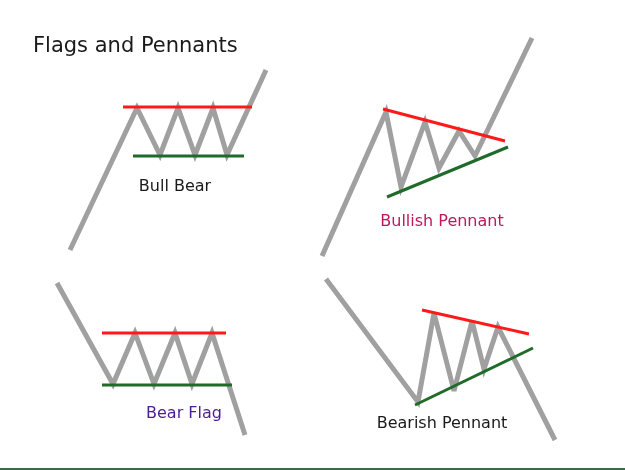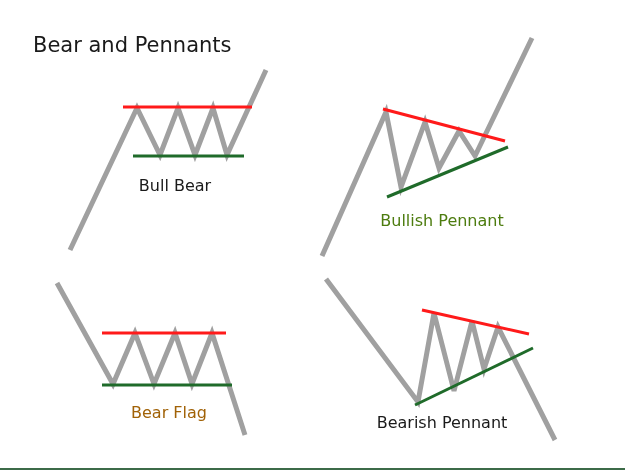--- a/index.html
+++ b/index.html
@@ -5,21 +5,21 @@
     html, body { margin: 0; padding: 0; background: #ffffff; }
     body { width: 625px; height: 470px; position: relative; overflow: hidden; font-family: "DejaVu Sans", sans-serif; }
     .title { position: absolute; left: 33px; top: 33px; font-size: 21px; color: #1a1a1a; letter-spacing: 0px; }
     svg.canvas { position: absolute; left: 0; top: 0; }
     .lbl { position: absolute; font-size: 16px; color: #1a1a1a; white-space: nowrap; transform: translateX(-50%); }
     .bottom-rule { position: absolute; left: 0; top: 468px; width: 625px; height: 2px; }
   </style>
 </head>
 <body>
 
-<div class="title">Bear and Pennants</div>
+<div class="title">Flags and Pennants</div>
 
 <svg class="canvas" width="625" height="470" viewBox="0 0 625 470">
   <g>
     <polyline fill="none" stroke-width="5" stroke-linejoin="miter" points="70,250 137,108 160,155 178,108 195,155 213,108 227,155 266,70" stroke="#a0a0a0"></polyline>
     <line stroke-width="3" x1="123" y1="107" x2="252" y2="107" stroke="#ff1a1a"></line>
     <line stroke-width="3" x1="133" y1="156" x2="244" y2="156" stroke="#1f6b2a"></line>
   </g>
   <g>
     <polyline fill="none" stroke-width="5" stroke-linejoin="miter" points="322,256 386,112 401,187 425,122 439,168 459,131 475,156 532,38" stroke="#a0a0a0"></polyline>
     <line stroke-width="3" x1="383" y1="109" x2="505" y2="141" stroke="#ff1a1a"></line>
@@ -31,17 +31,17 @@
     <line stroke-width="3" x1="102" y1="385" x2="232" y2="385" stroke="#1f6b2a"></line>
   </g>
   <g>
     <polyline fill="none" stroke-width="5" stroke-linejoin="miter" points="326,279 418,402 434,313 454,391 472,321 484,369 498,327 555,440" stroke="#a0a0a0"></polyline>
     <line stroke-width="3" x1="422" y1="310" x2="529" y2="334" stroke="#ff1a1a"></line>
     <line stroke-width="3" x1="415" y1="405" x2="533" y2="348" stroke="#1f6b2a"></line>
   </g>
 </svg>
 
 <div class="lbl" style="left: 175px; top: 176px; color: rgb(26, 26, 26);">Bull Bear</div>
-<div class="lbl" style="left: 442px; top: 211px; color: #4d7c0f;">Bullish Pennant</div>
-<div class="lbl" style="left: 169px; top: 403px; color: #a16207;">Bear Flag</div>
+<div class="lbl" style="left: 442px; top: 211px; color: #be185d;">Bullish Pennant</div>
+<div class="lbl" style="left: 184px; top: 403px; color: #4c1d95;">Bear Flag</div>
 <div class="lbl" style="left: 442px; top: 413px; color: rgb(26, 26, 26);">Bearish Pennant</div>
 
 <div class="bottom-rule" style="background: rgb(60, 107, 72);"></div>
 
 </body></html>

